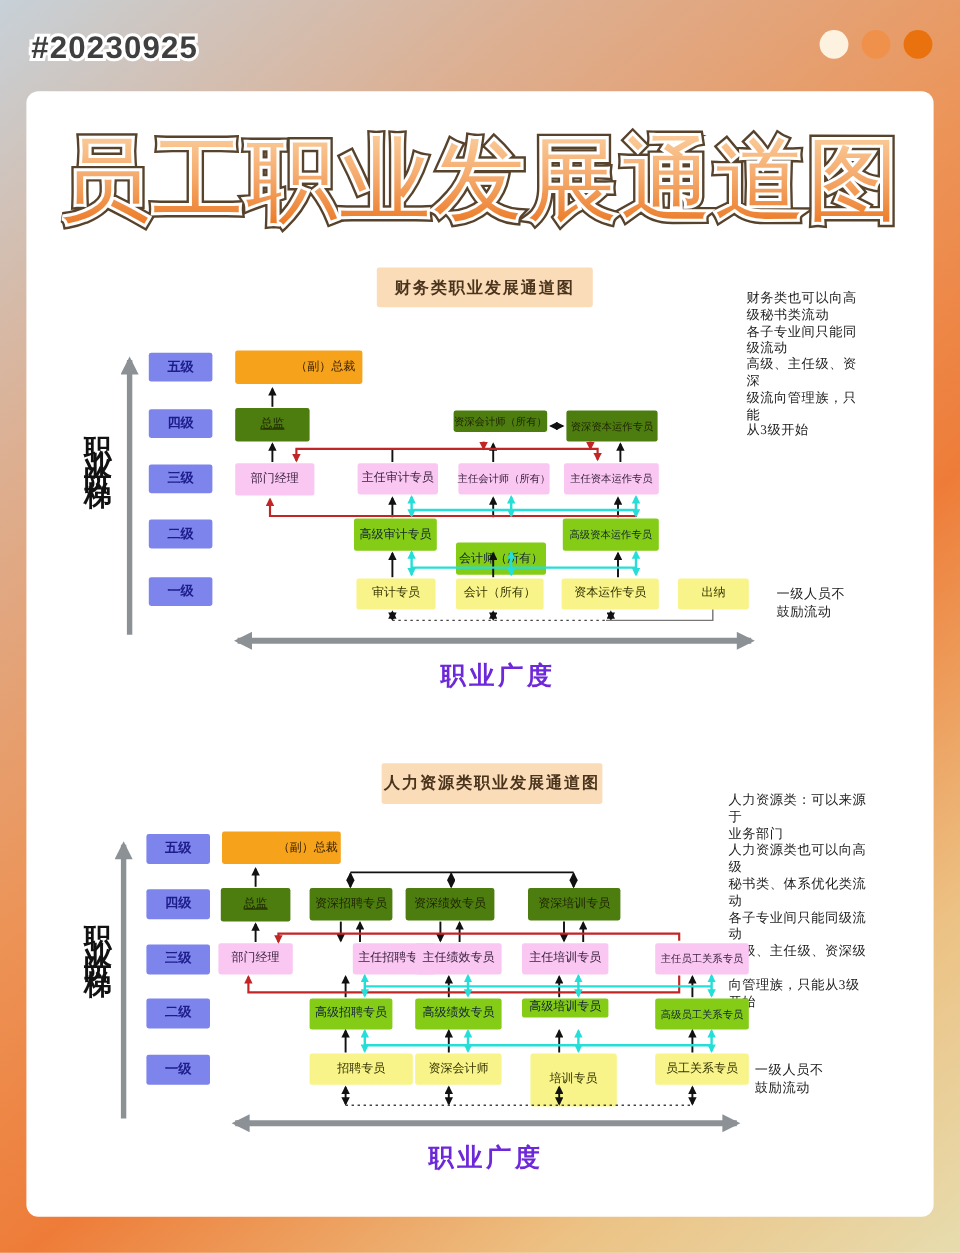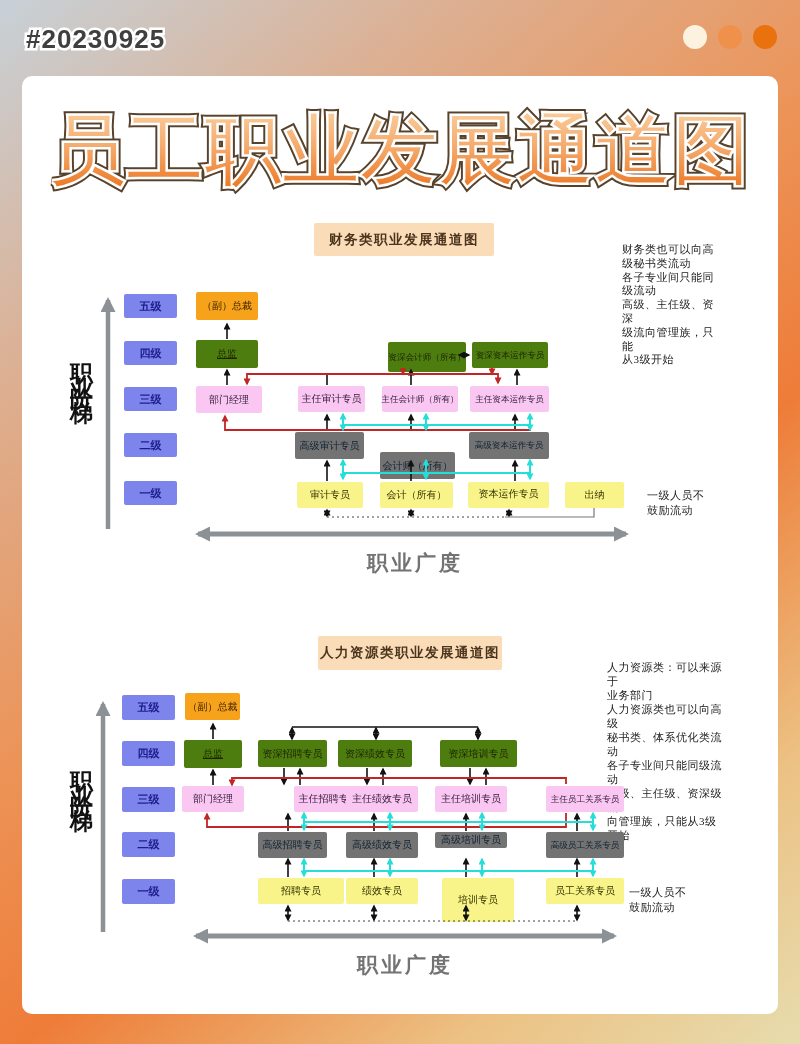--- a/index.html
+++ b/index.html
@@ -21,29 +21,29 @@
   .title span{position:absolute;left:0;top:0;width:100%;font-size:76px;font-weight:400;letter-spacing:2px;white-space:nowrap;}
   .title .t1{-webkit-text-stroke:9px #57422c;color:#57422c;}
   .title .t2{-webkit-text-stroke:5px #ffffff;color:#fff;}
   .title .t3{background:linear-gradient(#fbcf9e 10%,#f executives 0,#ef9a55 55%,#e96d15 95%);-webkit-background-clip:text;background-clip:text;color:transparent;}
   
   .serif{font-family:"Liberation Serif",serif;}
   .banner{background:#fbdcb9;color:#4a341c;font-weight:bold;font-size:13.5px;
     display:flex;align-items:center;justify-content:center;letter-spacing:1.5px;border-radius:2px;}
   .notes{font-size:11px;line-height:13.8px;color:#1b1b1b;white-space:pre-line;letter-spacing:0.5px;}
   .ladder{writing-mode:vertical-rl;text-orientation:upright;font-size:23px;font-weight:bold;color:#111;letter-spacing:12px;}
-  .breadth{font-size:21px;font-weight:bold;color:#737373;letter-spacing:3px;text-align:center;width:150px;}
+  .breadth{font-size:21px;font-weight:bold;color:#6d28d9;letter-spacing:3px;text-align:center;width:150px;}
   .bx{display:flex;align-items:center;justify-content:center;text-align:center;
       font-size:10px;line-height:1;color:#222;border-radius:2px;white-space:nowrap;}
   .sm{font-size:8.6px;}
   .lv{background:#7d84ec;color:#1c1c8a;font-weight:bold;font-size:11px;}
-  .c-or{background:#f6a31b;color:#3c2200;}
+  .c-or{background:#f6a31b;color:#3c2200;padding-left:44px;}
   .c-gr{background:#4d7c0f;color:#1d2400;}
   .c-pk{background:#f9c7f1;color:#3a2040;}
-  .c-bl{background:#737373;color:#112233;}
+  .c-bl{background:#84cc16;color:#112233;}
   .c-yl{background:#f8f489;color:#333300;}
   .ul{text-decoration:underline;}
   svg.wires{left:0;top:0;pointer-events:none;}
 </style>
 </head>
 <body>
 
 <div class="abs card"></div>
 
 <div class="abs hash">
@@ -72,31 +72,31 @@
 
 <div class="abs bx lv serif" style="left:124px;top:294px;width:53px;height:24px;">五级</div>
 <div class="abs bx lv serif" style="left:124px;top:341px;width:53px;height:24px;">四级</div>
 <div class="abs bx lv serif" style="left:124px;top:387px;width:53px;height:24px;">三级</div>
 <div class="abs bx lv serif" style="left:124px;top:433px;width:53px;height:24px;">二级</div>
 <div class="abs bx lv serif" style="left:124px;top:481px;width:53px;height:24px;">一级</div>
 
 <div class="abs bx c-or serif" style="left:196px;top:292px;width:62px;height:28px;">（副）总裁</div>
 <div class="abs bx c-gr serif ul" style="left:196px;top:340px;width:62px;height:28px;">总监</div>
 <div class="abs bx c-pk serif" style="left:196px;top:386px;width:66px;height:27px;">部门经理</div>
-<div class="abs bx c-gr serif sm" style="left:378px;top:342px;width:78px;height:30px;margin-left:10px;">资深会计师（所有）</div>
+<div class="abs bx c-gr serif sm" style="left:378px;top:342px;width:78px;height:18px;">资深会计师（所有）</div>
 <div class="abs bx c-gr serif sm" style="left:472px;top:342px;width:76px;height:26px;">资深资本运作专员</div>
 <div class="abs bx c-pk serif" style="left:298px;top:386px;width:67px;height:26px;">主任审计专员</div>
 <div class="abs bx c-pk serif sm" style="left:382px;top:386px;width:76px;height:26px;">主任会计师（所有）</div>
 <div class="abs bx c-pk serif sm" style="left:470px;top:386px;width:79px;height:26px;">主任资本运作专员</div>
 <div class="abs bx c-bl serif" style="left:295px;top:432px;width:69px;height:27px;">高级审计专员</div>
 <div class="abs bx c-bl serif" style="left:380px;top:452px;width:75px;height:27px;">会计师（所有）</div>
 <div class="abs bx c-bl serif sm" style="left:469px;top:432px;width:80px;height:27px;">高级资本运作专员</div>
 <div class="abs bx c-yl serif" style="left:297px;top:482px;width:66px;height:26px;">审计专员</div>
 <div class="abs bx c-yl serif" style="left:380px;top:482px;width:73px;height:26px;">会计（所有）</div>
-<div class="abs bx c-yl serif" style="left:468px;top:482px;width:81px;height:26px;font-family:Liberation Mono, monospace;">资本运作专员</div>
+<div class="abs bx c-yl serif" style="left:468px;top:482px;width:81px;height:26px;">资本运作专员</div>
 <div class="abs bx c-yl serif" style="left:565px;top:482px;width:59px;height:26px;">出纳</div>
 
 <div class="abs notes serif" style="left:647px;top:488px;width:80px;line-height:15px;">一级人员不
 鼓励流动</div>
 <div class="abs breadth serif" style="left:340px;top:549px;">职业广度</div>
 
 <div class="abs banner serif" style="left:318px;top:636px;width:184px;height:34px;">人力资源类职业发展通道图</div>
 <div class="abs notes serif" style="left:607px;top:660px;width:120px;line-height:14px;">人力资源类：可以来源于
 业务部门
 人力资源类也可以向高级
@@ -120,21 +120,21 @@
 <div class="abs bx c-pk serif" style="left:182px;top:786px;width:62px;height:26px;">部门经理</div>
 <div class="abs bx c-pk serif" style="left:258px;top:786px;width:69px;height:26px;margin-left:36px;">主任招聘专员</div>
 <div class="abs bx c-pk serif" style="left:346px;top:786px;width:72px;height:26px;">主任绩效专员</div>
 <div class="abs bx c-pk serif" style="left:435px;top:786px;width:72px;height:26px;">主任培训专员</div>
 <div class="abs bx c-pk serif sm" style="left:546px;top:786px;width:78px;height:26px;">主任员工关系专员</div>
 <div class="abs bx c-bl serif" style="left:258px;top:832px;width:69px;height:26px;">高级招聘专员</div>
 <div class="abs bx c-bl serif" style="left:346px;top:832px;width:72px;height:26px;">高级绩效专员</div>
 <div class="abs bx c-bl serif" style="left:435px;top:832px;width:72px;height:16px;">高级培训专员</div>
 <div class="abs bx c-bl serif sm" style="left:546px;top:832px;width:78px;height:26px;">高级员工关系专员</div>
 <div class="abs bx c-yl serif" style="left:258px;top:878px;width:86px;height:26px;">招聘专员</div>
-<div class="abs bx c-yl serif" style="left:346px;top:878px;width:72px;height:26px;">绩效专员</div>
+<div class="abs bx c-yl serif" style="left:346px;top:878px;width:72px;height:26px;">资深会计师</div>
 <div class="abs bx c-yl serif" style="left:442px;top:878px;width:72px;height:44px;">培训专员</div>
 <div class="abs bx c-yl serif" style="left:546px;top:878px;width:78px;height:26px;">员工关系专员</div>
 
 <div class="abs notes serif" style="left:629px;top:885px;width:80px;line-height:15px;">一级人员不
 鼓励流动</div>
 <div class="abs breadth serif" style="left:330px;top:951px;">职业广度</div>
 
 <svg class="abs wires" width="800" height="1044" viewBox="0 0 800 1044">
   <defs>
     <marker id="mb" viewBox="0 0 10 10" refX="8" refY="5" markerWidth="8" markerHeight="7" orient="auto-start-reverse" markerUnits="userSpaceOnUse">

